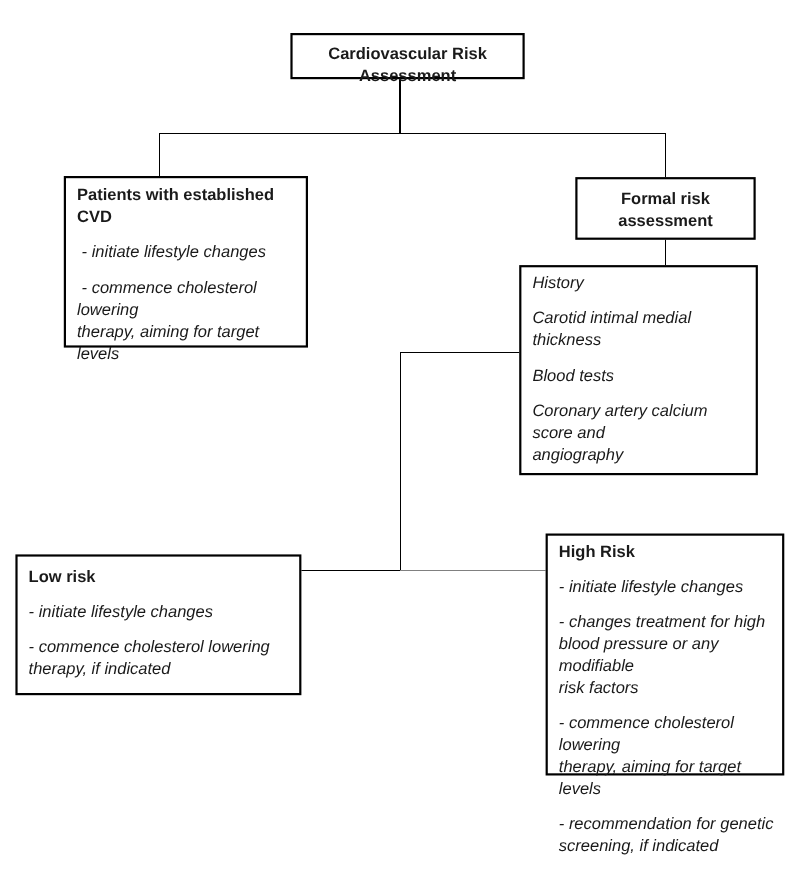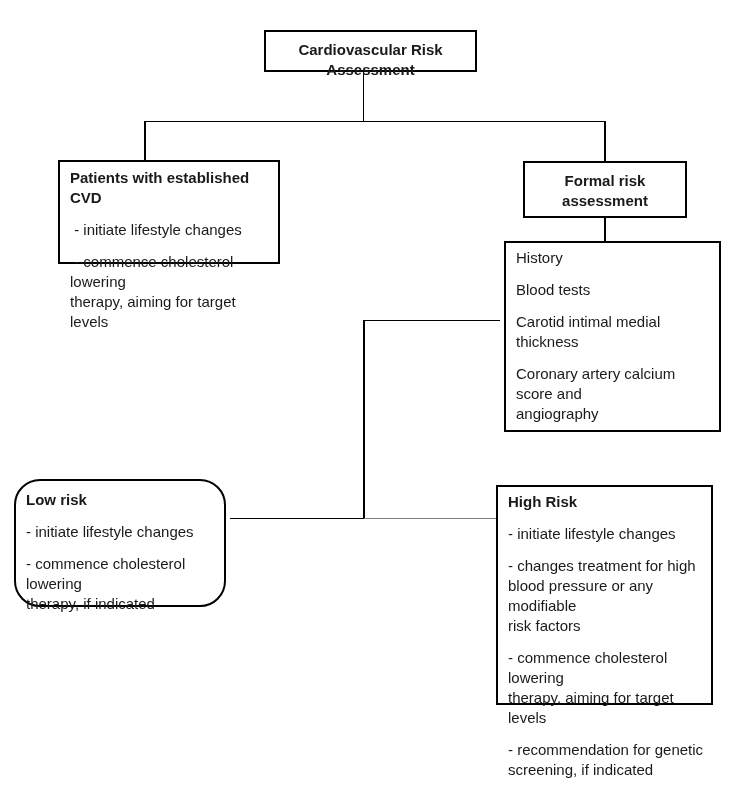--- a/index.html
+++ b/index.html
@@ -27,30 +27,31 @@
     padding: 6px 4px 6px 10px;
   }
   .node .t {
     font-weight: bold;
     white-space: pre-wrap;
     display: block;
   }
   .node p {
     margin: 12px 0 0 0;
     white-space: pre-wrap;
+    font-style: italic;
   }
   .label-box {
     text-align: center;
     padding: 8px 2px 6px 2px;
   }
   #node-root            { left: 264px; top: 30px;  width: 213px; height: 42px; }
-  #node-established-cvd { left: 58px;  top: 160px; width: 222px; height: 104px; }
+  #node-established-cvd { left: 58px;  top: 160px; width: 222px; height: 156px; }
   #node-formal          { left: 523px; top: 161px; width: 164px; height: 57px; }
-  #node-investigations  { left: 504px; top: 241px; width: 217px; height: 191px; padding-top: 5px; }
-  #node-low-risk        { left: 14px;  top: 479px; width: 212px; height: 128px; padding-top: 9px; border-radius: 26px; }
+  #node-investigations  { left: 472px; top: 241px; width: 217px; height: 191px; padding-top: 5px; }
+  #node-low-risk        { left: 14px;  top: 504px; width: 260px; height: 128px; padding-top: 9px; }
   #node-high-risk       { left: 496px; top: 485px; width: 217px; height: 220px; padding-top: 5px; }
 </style>
 </head>
 <body>
 
 <div class="canvas">
 
   <svg class="connectors" width="729" height="809" viewBox="0 0 729 809" shape-rendering="crispEdges">
 
     <line x1="363.5" y1="72" x2="363.5" y2="122" stroke="#000000" stroke-width="1.5"></line>
@@ -82,22 +83,22 @@
     <p> - commence cholesterol lowering
 therapy, aiming for target levels</p>
   </div>
 
   <div class="node label-box" id="node-formal">
     <span class="t">Formal risk assessment</span>
   </div>
 
   <div class="node" id="node-investigations">
     <p style="margin-top:0">History</p>
+    <p>Carotid intimal medial thickness</p>
     <p>Blood tests</p>
-    <p>Carotid intimal medial thickness</p>
     <p>Coronary artery calcium score and
 angiography</p>
   </div>
 
   <div class="node" id="node-low-risk">
     <span class="t">Low risk</span>
     <p>- initiate lifestyle changes</p>
     <p>- commence cholesterol lowering
 therapy, if indicated</p>
   </div>

